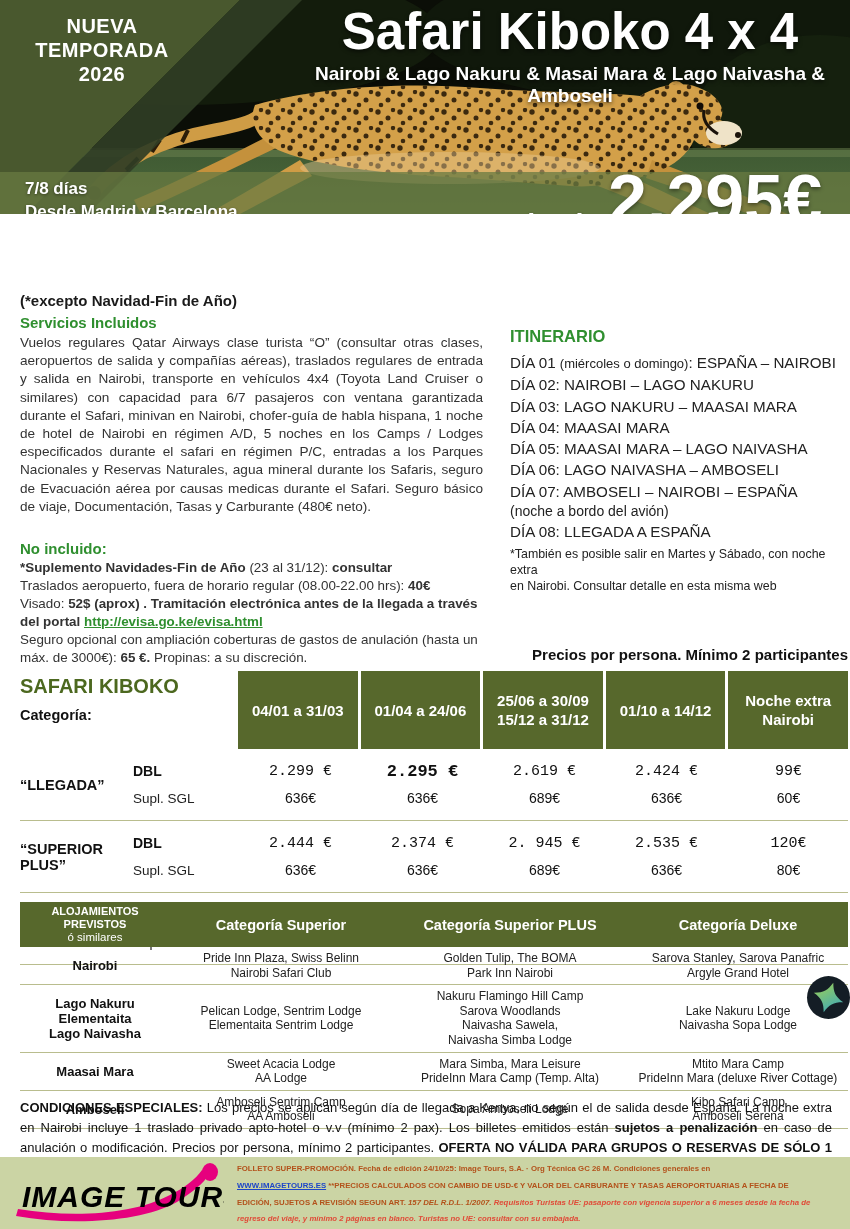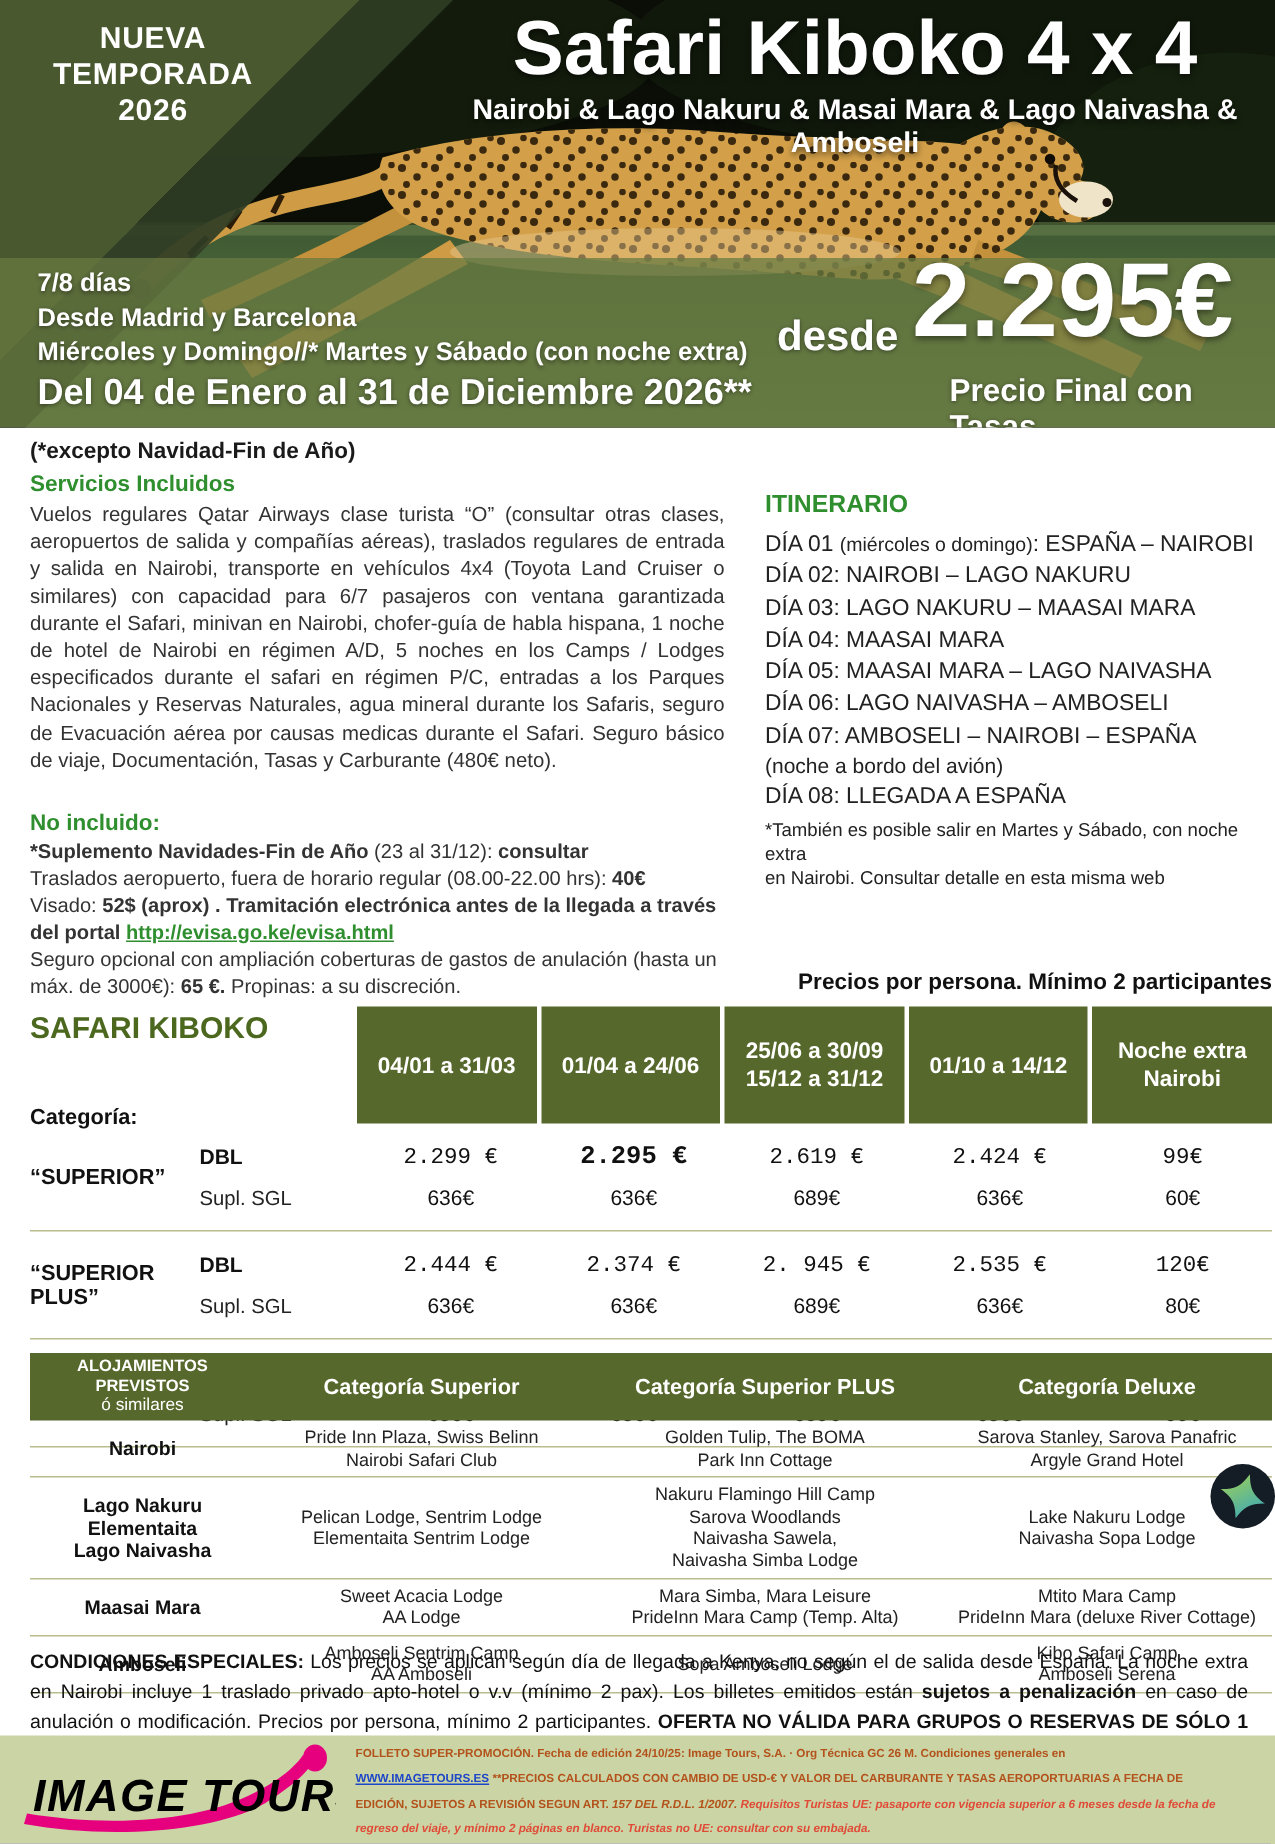--- a/index.html
+++ b/index.html
@@ -1,20 +1,20 @@
 <!DOCTYPE html>
 <html><head>
 <meta charset="utf-8">
 <style>
   html,body{margin:0;padding:0;background:#888;}
   .page{position:relative;width:850px;height:1229px;background:#ffffff;margin:0 auto;
         font-family:"Liberation Sans",sans-serif;overflow:hidden;}
 
   
-  .hero{position:absolute;top:0;left:0;width:850px;height:285px;background:#0b0e07;overflow:hidden;}
+  .hero{position:absolute;top:0;left:0;width:850px;height:214px;background:#0b0e07;overflow:hidden;}
   .hero svg.scene{position:absolute;top:0;left:0;}
   .badge-light{position:absolute;top:0;left:0;width:300px;height:300px;
                background:#49582e;clip-path:polygon(0 0,240px 0,0 240px);}
   .badge-dark{position:absolute;top:0;left:0;width:310px;height:310px;
               background:#303d25;clip-path:polygon(240px 0,302px 0,0 302px,0 240px);opacity:.92;}
   .badge-text{position:absolute;top:14px;left:22px;width:160px;text-align:center;color:#fff;
               font-weight:bold;font-size:20px;line-height:24px;letter-spacing:.5px;}
   .title-block{position:absolute;top:4px;left:290px;width:560px;text-align:center;color:#fff;
                text-shadow:0 2px 4px rgba(0,0,0,.6);}
   .title{font-size:51px;font-weight:bold;line-height:56px;}
@@ -49,21 +49,21 @@
   .itin .note-line{font-size:14px;line-height:19px;}
   .itin .foot{font-size:12.4px;line-height:16px;color:#222;}
 
   
   .price-note-r{position:absolute;top:646px;right:2px;font-weight:bold;font-size:15px;color:#111;}
   .pt{position:absolute;top:671px;left:20px;width:828px;}
   .pt-head{display:grid;grid-template-columns:215px repeat(5,1fr);column-gap:3px;height:78px;}
   .pt-th{background:#57682c;color:#fff;font-weight:bold;font-size:15px;display:flex;
          flex-direction:column;align-items:center;justify-content:center;line-height:19px;text-align:center;}
   .pt-title{position:absolute;top:4px;left:0;font-size:20px;font-weight:bold;color:#4c681f;}
-  .pt-cat{position:absolute;top:66px;left:0;font-size:14.5px;font-weight:bold;color:#111;text-align:right;}
+  .pt-cat{position:absolute;top:36px;left:0;font-size:14.5px;font-weight:bold;color:#111;text-align:right;}
   .pt-block{display:grid;grid-template-columns:110px 105px repeat(5,1fr);column-gap:3px;
             padding:9px 0 8px 0;border-bottom:1.5px solid #b9bd8e;}
   .pt-block.last{border-bottom:1.5px solid #b9bd8e;}
   .pt-cat-cell{display:flex;align-items:center;font-size:14.5px;font-weight:bold;color:#111;}
   .pt-type .t1{font-weight:bold;font-size:14px;color:#111;line-height:27px;}
   .pt-type .t2{font-size:13.5px;color:#222;line-height:27px;}
   .vcell{text-align:center;}
   .vcell .v1{font-size:15px;color:#111;line-height:27px;font-family:Liberation Mono, monospace;}
   .vcell .v1.hl{font-size:17px;font-weight:bold;}
   .vcell .v2{font-size:14px;color:#111;line-height:27px;}
@@ -218,21 +218,21 @@
       <div class="pt-th">
           <div>01/10 a 14/12</div>
         </div>
       <div class="pt-th">
           <div>Noche extra</div>
           <div>Nairobi</div>
         </div>
     </div>
 
     <div class="pt-block">
-      <div class="pt-cat-cell">“SUPERIOR”</div>
+      <div class="pt-cat-cell">“LLEGADA”</div>
       <div class="pt-type">
         <div class="t1">DBL</div>
         <div class="t2">Supl. SGL</div>
       </div>
       <div class="vcell">
           <div class="v1">2.299 €</div>
           <div class="v2">636€</div>
         </div>
       <div class="vcell">
           <div class="v1 hl">2.295 €</div>
@@ -323,21 +323,21 @@
     <div class="lt-row">
       <div class="lt-dest">
           <div>Nairobi</div>
         </div>
       <div class="lt-cell">
           <div>Pride Inn Plaza, Swiss Belinn</div>
           <div>Nairobi Safari Club</div>
         </div>
       <div class="lt-cell">
           <div>Golden Tulip, The BOMA</div>
-          <div>Park Inn Cottage</div>
+          <div>Park Inn Nairobi</div>
         </div>
       <div class="lt-cell">
           <div>Sarova Stanley, Sarova Panafric</div>
           <div>Argyle Grand Hotel</div>
         </div>
     </div>
 
     <div class="lt-row">
       <div class="lt-dest">
           <div>Lago Nakuru</div>

